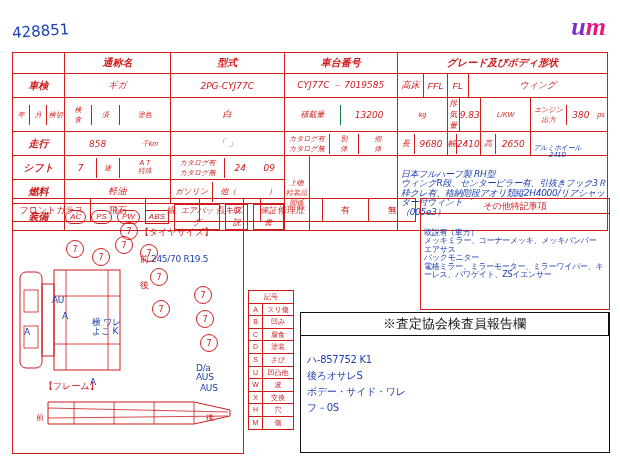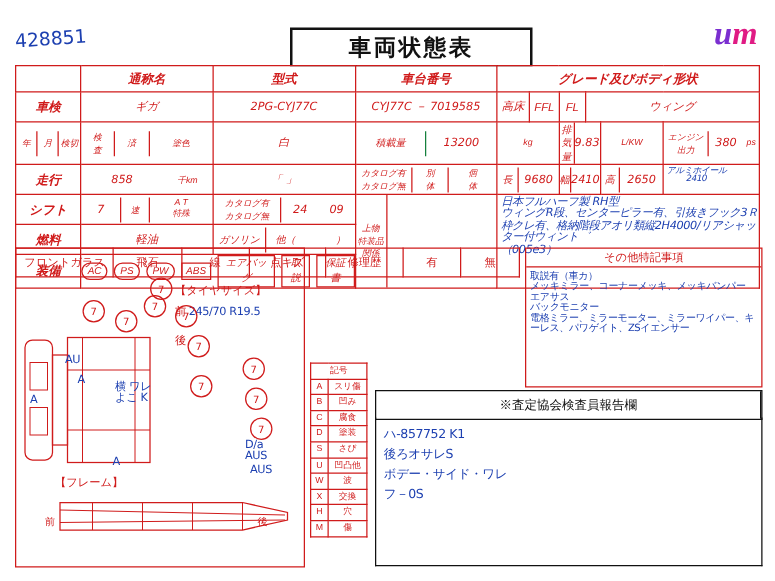--- a/index.html
+++ b/index.html
@@ -13,20 +13,21 @@
   }
   .sheet{position:absolute;inset:0;}
   
   .hw{
     font-family:"DejaVu Sans", sans-serif;
     color:#1c3fb0;
     font-size:9px;
     line-height:1.05;
     white-space:pre-line;
     letter-spacing:-0.3px;
+    margin-top:12px;
   }
 
   
   .topnum{position:absolute;left:12px;top:22px;font-size:15px;color:#1c3fb0;font-family:"DejaVu Sans",sans-serif;transform:rotate(-4deg);}
   .logo{position:absolute;right:14px;top:12px;color:#7b2fd0;font-size:26px;font-weight:bold;font-style:italic;font-family:"Liberation Serif",serif;}
   .logo .dot{color:#e01b84;}
 
   .title-box{
     position:absolute;left:232px;top:22px;width:190px;height:28px;
     border:2px solid #111;display:flex;align-items:center;justify-content:center;
@@ -76,21 +77,20 @@
 </style>
 </head>
 <body>
 
 <div class="sheet">
 
   <div class="topnum">428851</div>
 
   <div class="logo">u<span class="dot">m</span></div>
 
-  <div class="title-box">車両状態表</div>
 
   <table class="maintbl">
     <tbody>
         <tr>
       <td class="lbl" style="width:58px;"></td>
       <td class="lbl" style="width:112px;">通称名</td>
       <td class="lbl" style="width:118px;">型式</td>
       <td class="lbl" style="width:130px;">車台番号</td>
       <td class="lbl" colspan="6">グレード及びボディ形状</td>
     </tr>
@@ -435,21 +435,21 @@
   <div class="notes-box">
     <div class="notes-title">その他特記事項</div>
     <div class="hw" style="padding:3px 3px;font-size:8px;">取説有（車カ）
 メッキミラー、コーナーメッキ、メッキバンパー
 エアサス
 バックモニター
 電格ミラー、ミラーモーター、ミラーワイパー、キーレス、パワゲイト、ZSイエンサー</div>
   </div>
 
   <div class="abs-box">
-    <div style="flex:1;display:flex;align-items:center;justify-content:center;font-size:10px;border-right:1.4px solid #111;">※査定協会検査員報告欄</div>
+    <div style="flex:1;display:flex;align-items:center;justify-content:center;font-size:13px;border-right:1.4px solid #111;">※査定協会検査員報告欄</div>
   </div>
   <div class="insp-area">
     <div class="hw" style="padding:6px 6px;font-size:10px;line-height:1.6;">ハ-857752 K1
 後ろオサレS
 ボデー・サイド・ワレ
 フ－0S</div>
   </div>
 
 </div>
 

